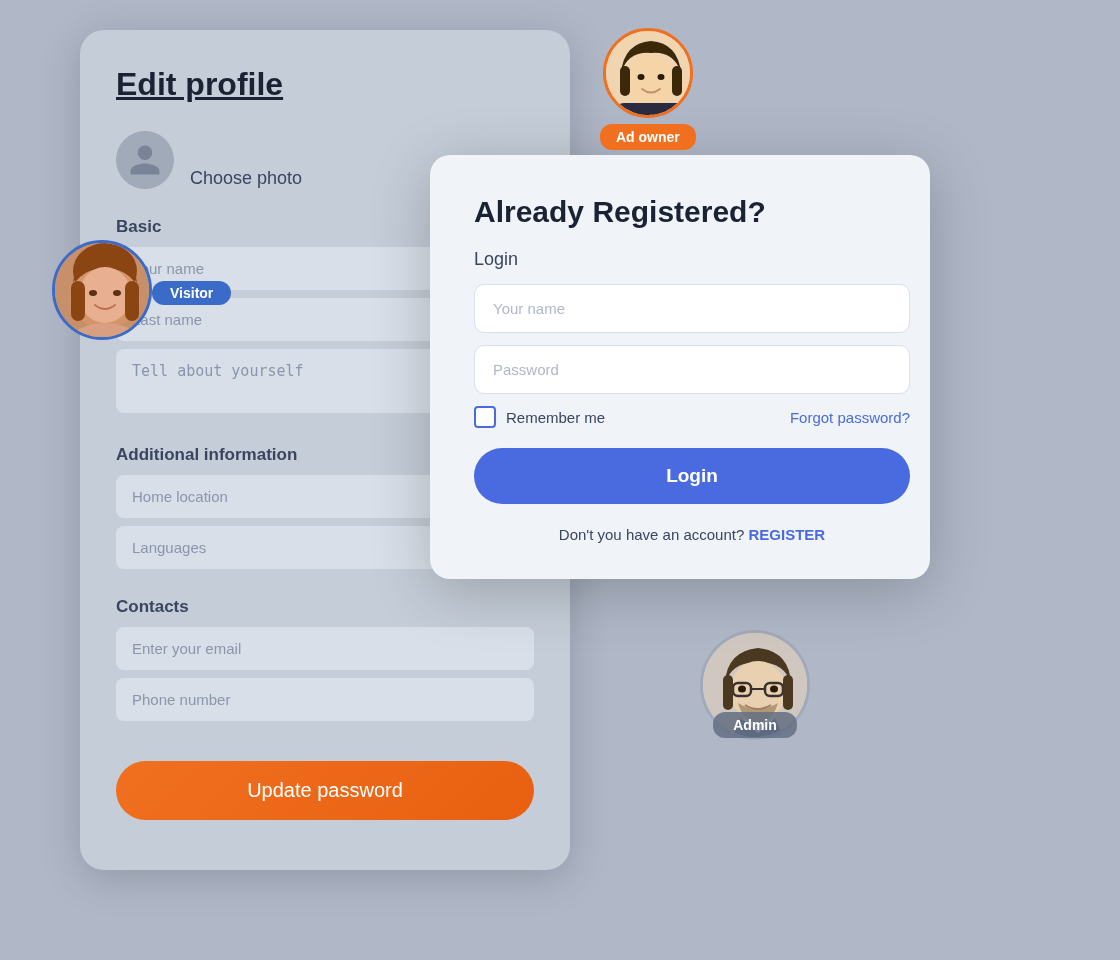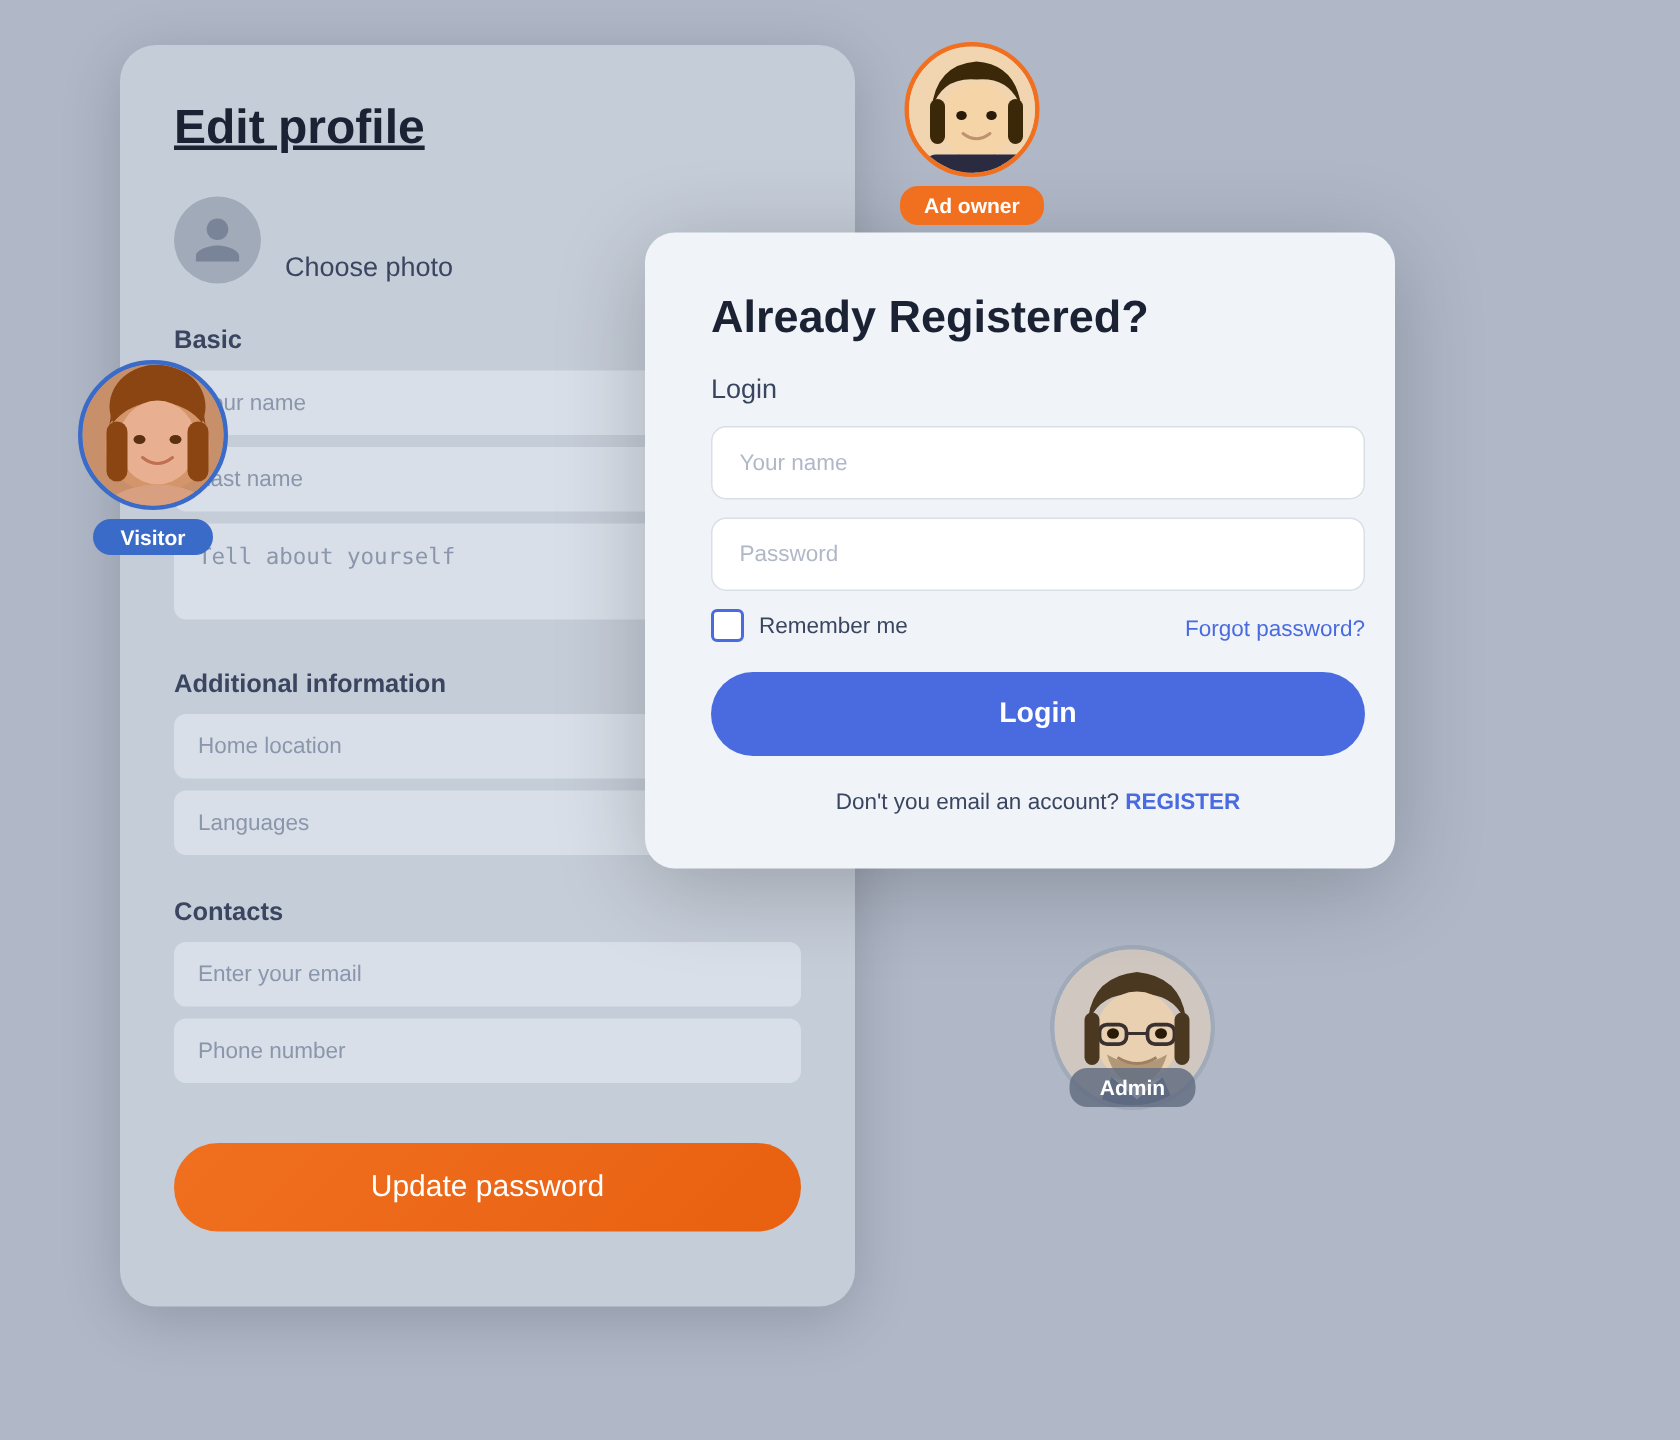--- a/index.html
+++ b/index.html
@@ -122,21 +122,21 @@
       margin-top: 12px;
     }
 
     
     .visitor-badge {
       position: absolute;
       top: 240px;
       left: 52px;
       z-index: 10;
       display: flex;
-      flex-direction: column;
+      flex-direction: row;
       align-items: center;
     }
 
     .visitor-avatar {
       width: 100px;
       height: 100px;
       border-radius: 50%;
       border: 3px solid #3a6bc8;
       overflow: hidden;
       background: #c0a080;
@@ -190,21 +190,21 @@
       margin-bottom: 12px;
       outline: none;
     }
 
     .modal-input::placeholder {
       color: #b0b8c8;
     }
 
     .remember-row {
       display: flex;
-      align-items: flex-end;
+      align-items: center;
       justify-content: space-between;
       margin-bottom: 20px;
     }
 
     .remember-left {
       display: flex;
       align-items: center;
       gap: 10px;
     }
 
@@ -422,21 +422,21 @@
     <div class="remember-left">
       <div class="checkbox-box"></div>
       <span class="remember-text">Remember me</span>
     </div>
     <a class="forgot-link" href="#">Forgot password?</a>
   </div>
 
   <button class="login-btn">Login</button>
 
   <div class="register-row">
-    <span>Don't you email an account?</span>
+    <span>Don't you have an account?</span>
     <span> </span>
     <span class="register-link">REGISTER</span>
   </div>
 </div>
 
 <div class="admin-badge">
   <div class="admin-avatar">
     <svg width="110" height="110" viewBox="0 0 110 110">
       <rect width="110" height="110" fill="#d0c8c0"></rect>
 

